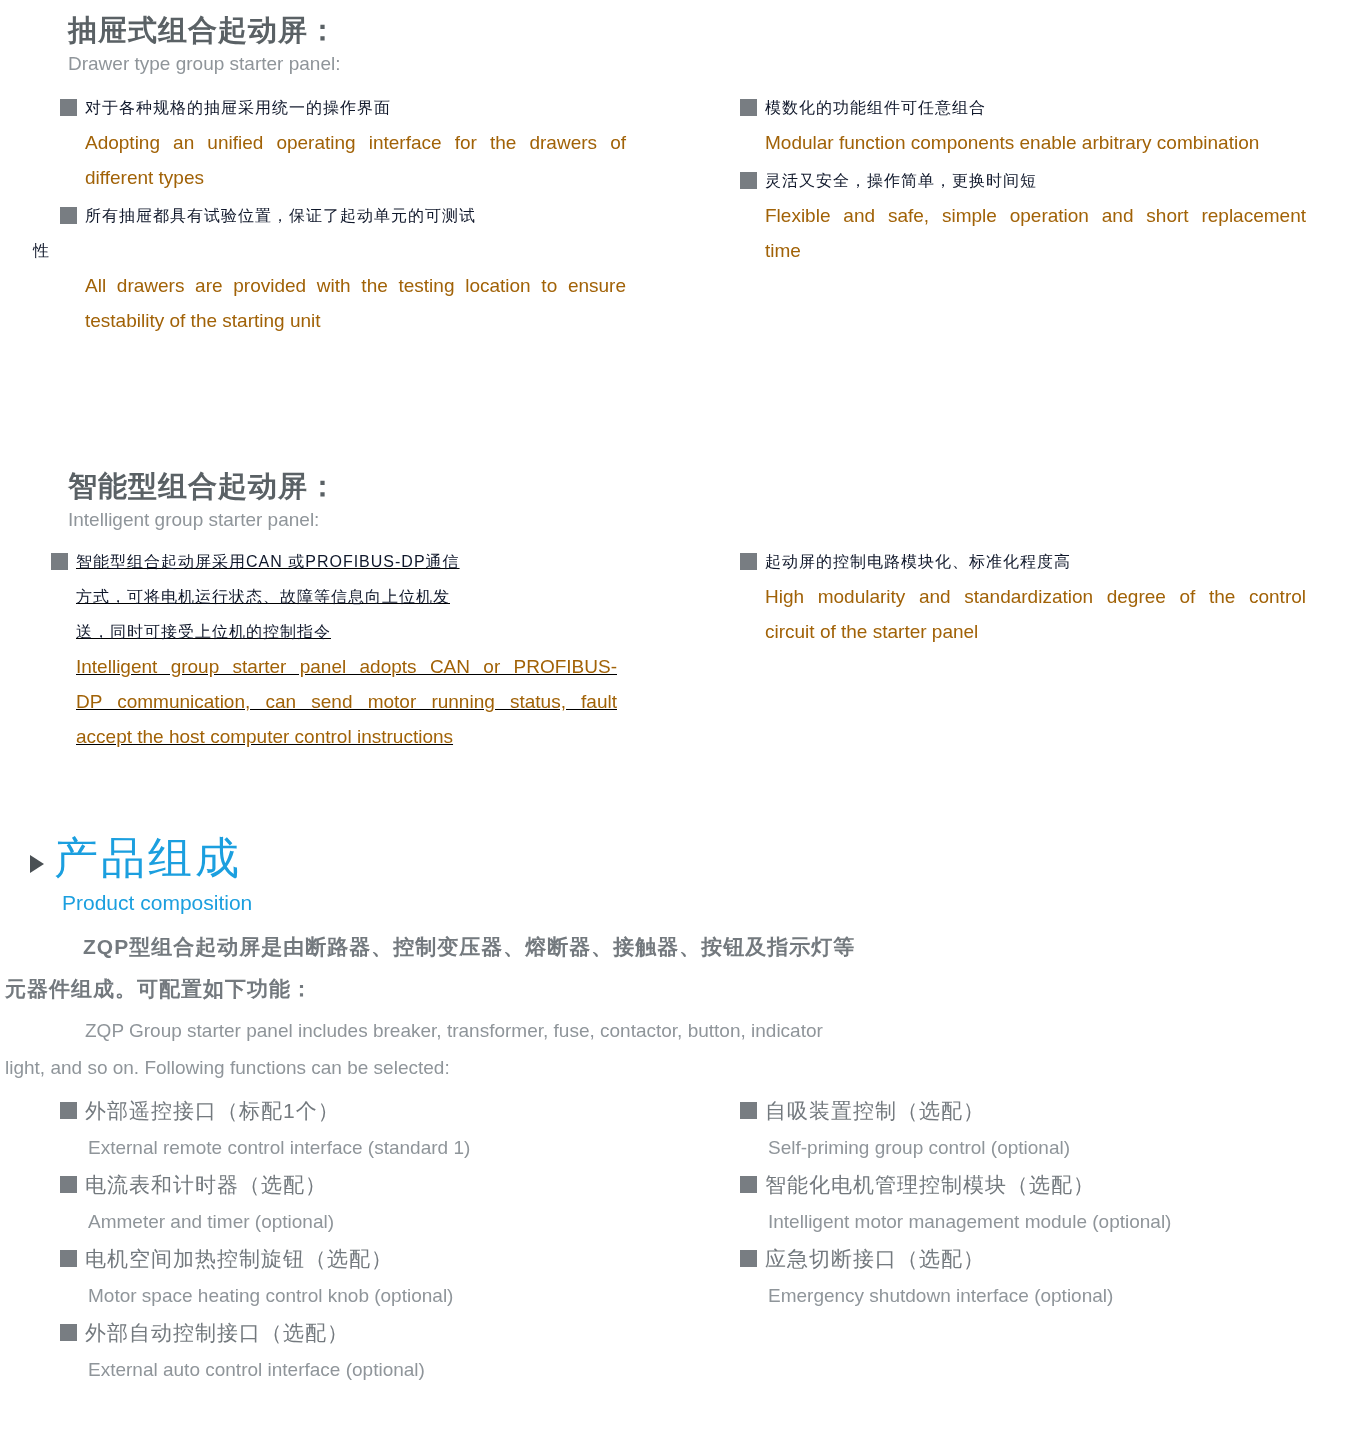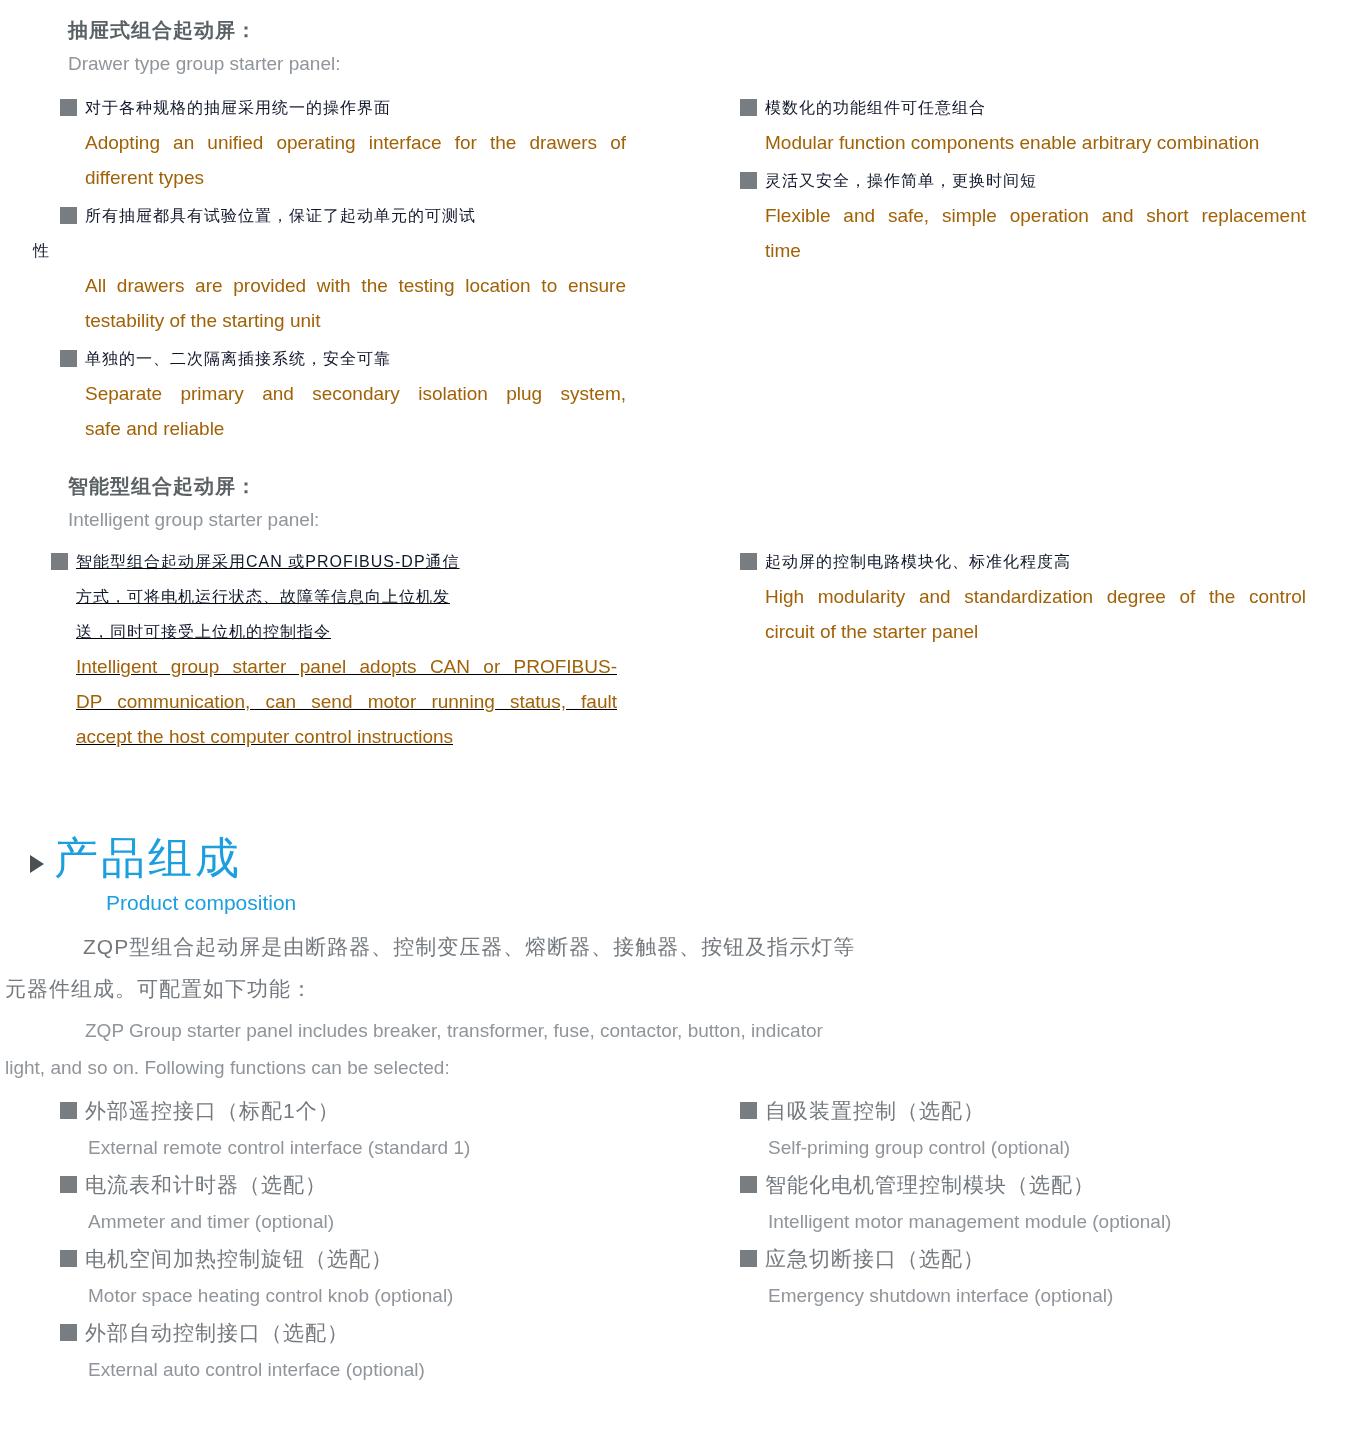--- a/index.html
+++ b/index.html
@@ -3,37 +3,37 @@
 <meta charset="utf-8">
 <style>
   html,body{margin:0;padding:0;}
   body{
     width:1349px;height:1438px;background:#ffffff;position:relative;
     font-family:"Liberation Sans","DejaVu Sans",sans-serif;
     -webkit-font-smoothing:antialiased;overflow:hidden;
   }
   .abs{position:absolute;}
   
-  .cjk-head{font-size:20px;font-weight:bold;color:#5a6165;letter-spacing:1px;line-height:28px;}
+  .cjk-head{font-size:29px;font-weight:bold;color:#5a6165;letter-spacing:1px;line-height:28px;}
   .en-sub{font-size:19px;color:#8f959a;margin-top:8px;line-height:24px;}
   
   .col{width:566px;}
   .bullet{margin-bottom:3px;}
   .brow{display:flex;align-items:flex-start;}
   .sq{width:17px;height:17px;background:#787d82;flex:none;margin:9px 8px 0 0;}
   .bcn{font-size:16px;color:#0f172a;letter-spacing:1px;line-height:35px;white-space:nowrap;}
   .bcn.cont{padding-left:25px;}
   .bcn.hang{margin-left:-27px;}
   .ben{padding-left:25px;font-size:19px;color:#a16207;line-height:35px;}
   .jline{text-align:justify;text-align-last:justify;}
   .jlast{text-align:left;}
   
   .arrow{width:0;height:0;border-left:14px solid #4a5054;border-top:9px solid transparent;border-bottom:9px solid transparent;}
   .big-title{font-size:44px;color:#1b9fdf;letter-spacing:3px;line-height:52px;}
-  .blue-sub{font-size:21px;color:#1b9fdf;line-height:26px;margin-left:44px;}
+  .blue-sub{font-size:21px;color:#1b9fdf;line-height:26px;}
   
   .para-cn{font-size:21px;color:#73797e;letter-spacing:1px;line-height:42px;}
   .para-en{font-size:19px;color:#8f959a;line-height:37px;}
   .pline{white-space:nowrap;}
   .ind-cn{padding-left:78px;}
   .ind-en{padding-left:80px;}
   
   .fitem .sq{margin-top:10px;}
   .fcn{font-size:21px;color:#73797e;letter-spacing:1px;line-height:37px;white-space:nowrap;}
   .fen{padding-left:28px;font-size:19px;color:#8f959a;line-height:37px;white-space:nowrap;}
@@ -59,30 +59,20 @@
   </div>
   <div class="bullet">
     <div class="brow">
       <span class="sq"></span>
       <span class="bcn">所有抽屉都具有试验位置，保证了起动单元的可测试</span>
     </div>
     <div class="bcn hang">性</div>
     <div class="ben">
       <div class="jline">All drawers are provided with the testing location to ensure</div>
       <div class="jlast">testability of the starting unit</div>
-    </div>
-  </div>
-  <div class="bullet">
-    <div class="brow">
-      <span class="sq"></span>
-      <span class="bcn">单独的一、二次隔离插接系统，安全可靠</span>
-    </div>
-    <div class="ben">
-      <div class="jline">Separate primary and secondary isolation plug system,</div>
-      <div class="jlast">safe and reliable</div>
     </div>
   </div>
 </div>
 
 <div class="abs col" style="left:740px;top:90px;">
   <div class="bullet">
     <div class="brow">
       <span class="sq"></span>
       <span class="bcn">模数化的功能组件可任意组合</span>
     </div>
@@ -133,21 +123,21 @@
       <div class="jline">High modularity and standardization degree of the control</div>
       <div class="jlast">circuit of the starter panel</div>
     </div>
   </div>
 </div>
 
 <div class="abs arrow" style="left:30px;top:855px;"></div>
 <div class="abs big-title" style="left:54px;top:832px;">产品组成</div>
 <div class="abs blue-sub" style="left:62px;top:890px;">Product composition</div>
 
-<div class="abs para-cn" style="left:5px;top:926px;">
+<div class="abs para-cn" style="left:5px;top:926px;font-weight:bold;">
   <div class="pline ind-cn">ZQP型组合起动屏是由断路器、控制变压器、熔断器、接触器、按钮及指示灯等</div>
   <div class="pline">元器件组成。可配置如下功能：</div>
 </div>
 
 <div class="abs para-en" style="left:5px;top:1012px;">
   <div class="pline ind-en">ZQP Group starter panel includes breaker, transformer, fuse, contactor, button, indicator</div>
   <div class="pline">light, and so on. Following functions can be selected:</div>
 </div>
 
 <div class="abs" style="left:60px;top:1092px;">

